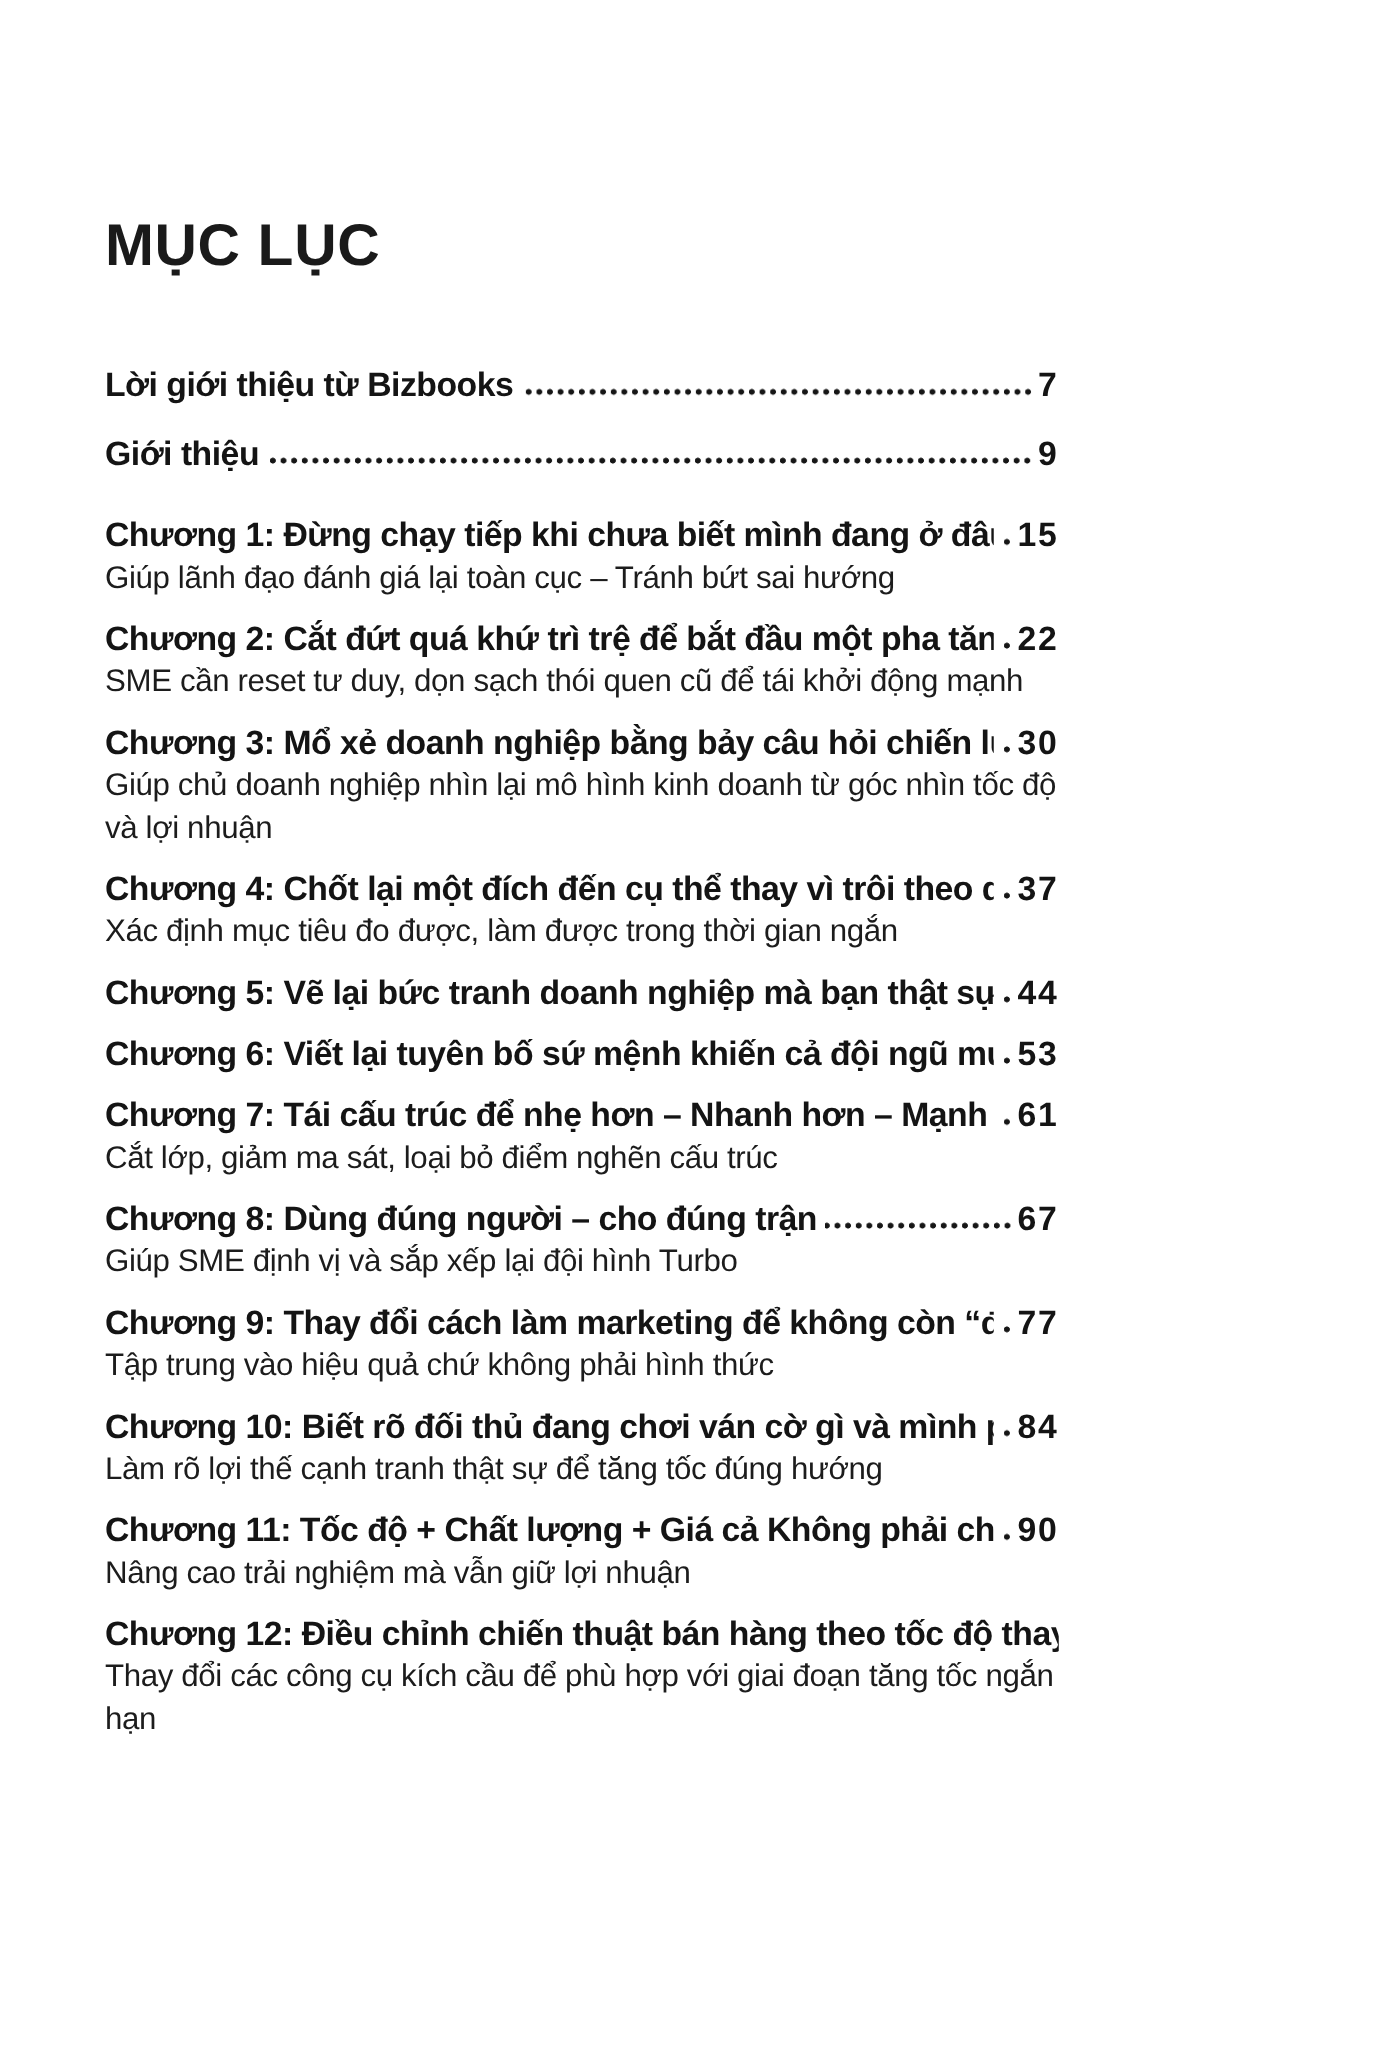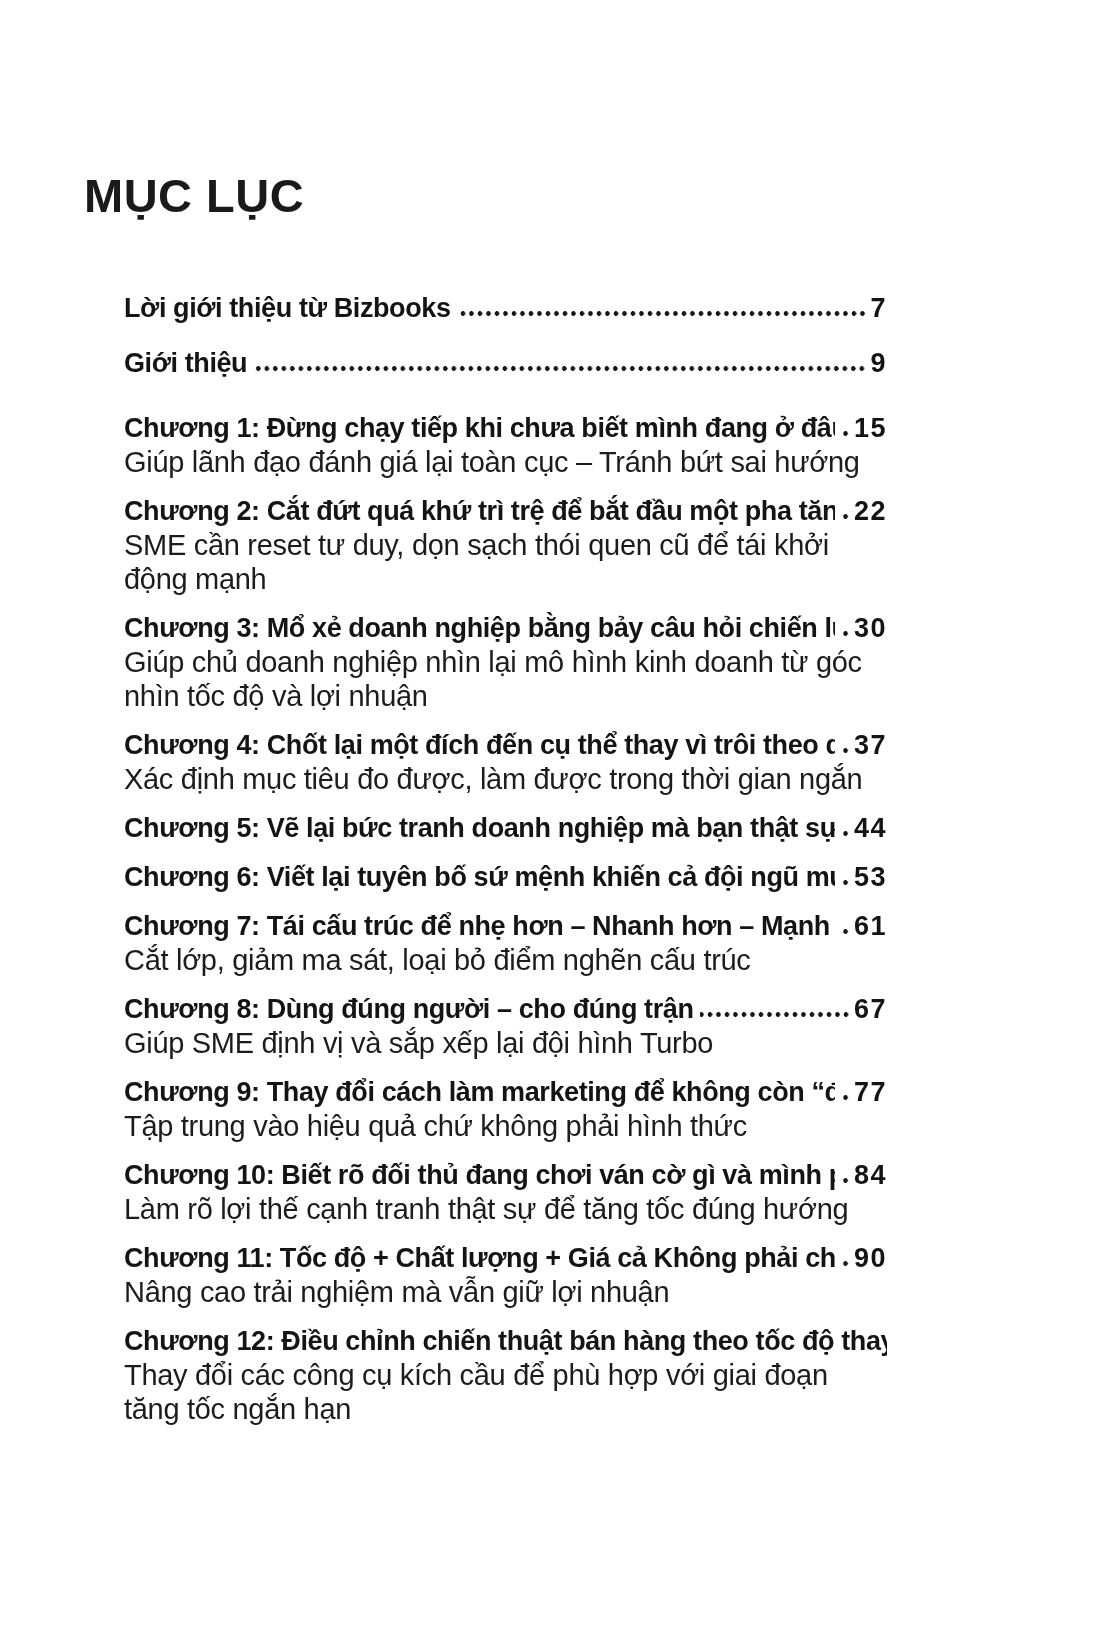--- a/index.html
+++ b/index.html
@@ -21,21 +21,21 @@
     padding: 168px 209px 0 84px;
     overflow: hidden;
   }
   .toc-title {
     font-size: 47px;
     font-weight: 800;
     letter-spacing: 0.5px;
     margin: 0 0 68px 0;
     color: #1a1a1a;
   }
-  .entries { width: 763px; margin-left: 40px; }
+  .entries { width: 763px; }
 
   .row {
     display: flex;
     align-items: baseline;
     line-height: 34px;
     font-size: 27px;
   }
   .entry-title {
     font-weight: 700;
     letter-spacing: -0.4px;
@@ -55,21 +55,21 @@
   }
   .page-num {
     font-weight: 700;
     letter-spacing: 1.5px;
     white-space: nowrap;
     flex: 0 0 auto;
   }
   .front-row { margin-bottom: 21px; }
   .chapter { margin-bottom: 15px; }
   .chapter .subtitle {
-    font-size: 29px;
+    font-size: 25px;
     font-weight: 400;
     letter-spacing: -0.3px;
     line-height: 34px;
     color: #1c1c1c;
   }
   .divider-space { height: 10px; }
 </style>
 </head>
 <body>
 

